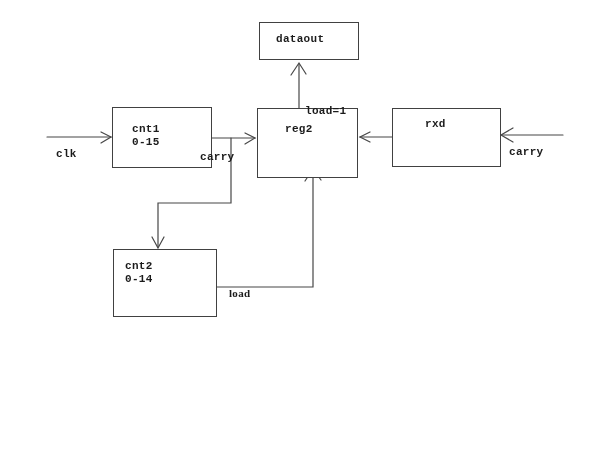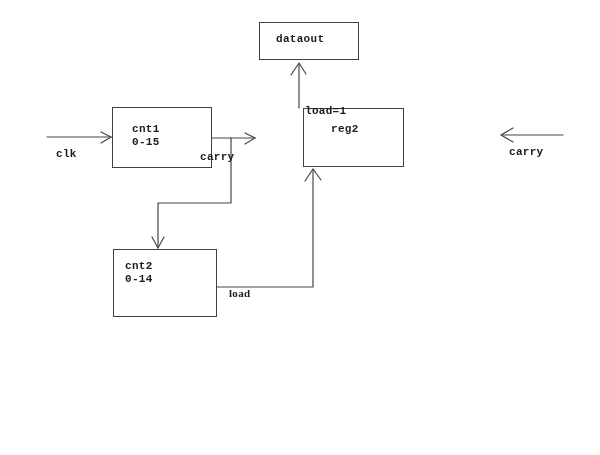--- a/index.html
+++ b/index.html
@@ -48,21 +48,21 @@
     position: absolute;
     font: bold 11px "Liberation Mono", "DejaVu Sans Mono", monospace;
     color: #1b1b1b;
     white-space: pre;
     letter-spacing: 0.3px;
     margin-top: 32px;
   }
   
   #b-dataout { left: 259px; top: 22px;  width: 100px; height: 38px; }
   #b-cnt1    { left: 112px; top: 107px; width: 100px; height: 61px; }
-  #b-reg2    { left: 257px; top: 108px; width: 101px; height: 59px; margin-left: 46px; }
+  #b-reg2    { left: 257px; top: 108px; width: 101px; height: 70px; }
   #b-rxd     { left: 392px; top: 108px; width: 109px; height: 59px; }
   #b-cnt2    { left: 113px; top: 249px; width: 104px; height: 68px; }
   
   #b-dataout .block-text { left: 16px; top: 10px; }
   #b-cnt1    .block-text { left: 19px; top: 15px; }
   #b-reg2    .block-text { left: 27px; top: 14px; }
   #b-rxd     .block-text { left: 32px; top: 9px; }
   #b-cnt2    .block-text { left: 11px; top: 10px; }
   
   #l-clk   { left: 56px;  top: 116px; }
@@ -119,20 +119,23 @@
   </div>
 
   <div class="block" id="b-cnt1">
     <span class="block-text"><span>cnt1</span><br><span>0-15</span></span>
   </div>
 
   <div class="block" id="b-reg2">
     <span class="block-text">reg2</span>
   </div>
 
+  <div class="block" id="b-rxd">
+    <span class="block-text">rxd</span>
+  </div>
 
   <div class="block" id="b-cnt2">
     <span class="block-text"><span>cnt2</span><br><span>0-14</span></span>
   </div>
 
   <span class="wire-label" id="l-clk">clk</span>
   <span class="wire-label" id="l-carry">carry</span>
   <span class="wire-label" id="l-load">load</span>
   <span class="wire-label" id="l-load1">load=1</span>
   <span class="wire-label" id="l-data">carry</span>

